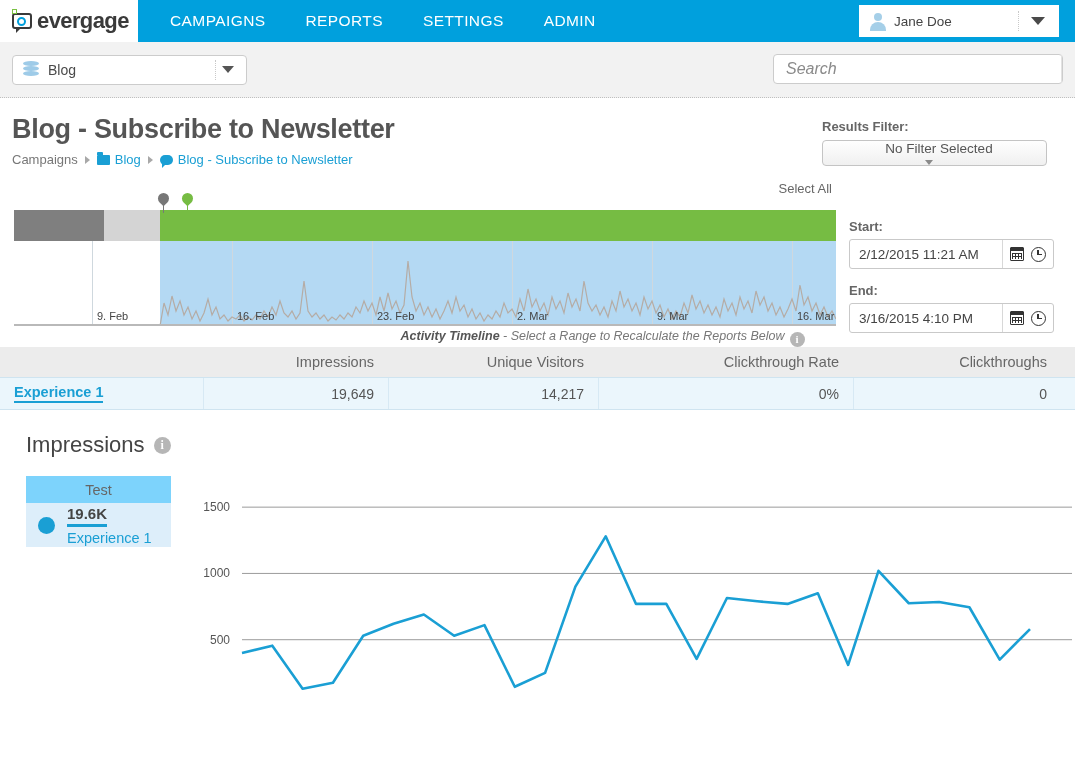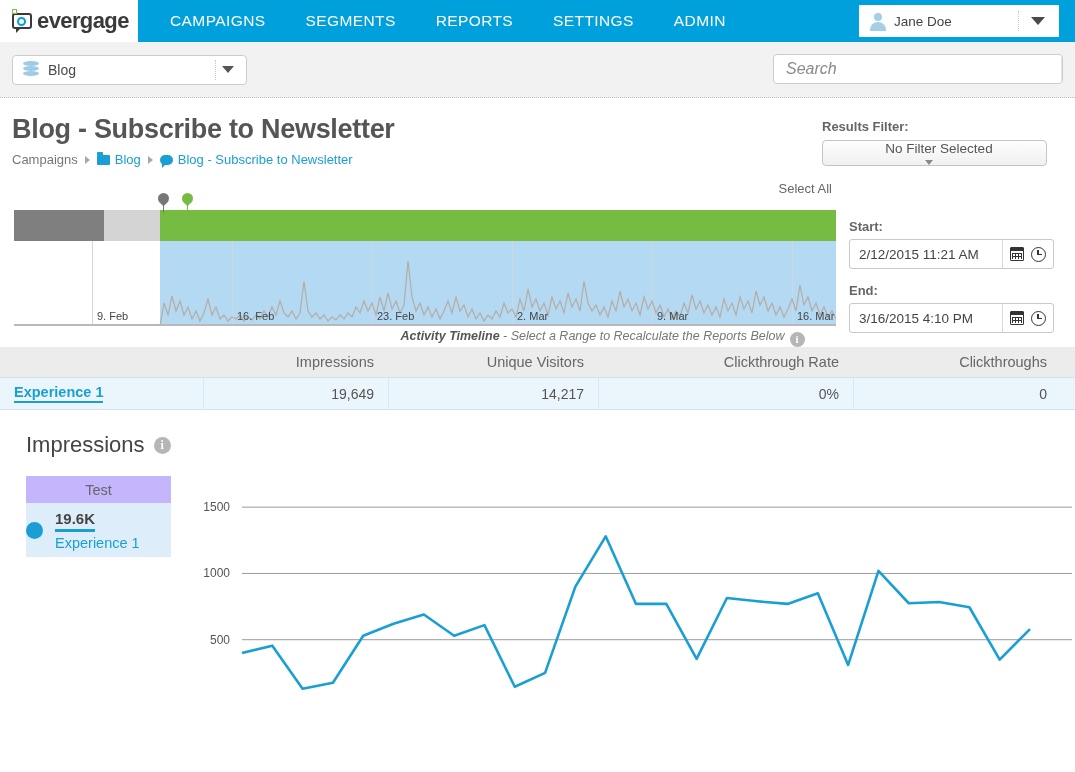--- a/index.html
+++ b/index.html
@@ -325,27 +325,27 @@
   
   .imp-section { margin-top: 22px; padding-left: 26px; position: relative; }
   .imp-title {
     font-size: 22px; color: #444; display: flex; align-items: center;
   }
   .imp-title .info-icon {
     width: 17px; height: 17px; line-height: 17px; font-size: 12px; margin-left: 9px;
   }
   .legend-panel { position: absolute; left: 26px; top: 44px; width: 145px; }
   .legend-head {
-    height: 27px; background: #c4b5fd;
+    height: 27px; background: #7dd3fc;
     display: flex; align-items: center; justify-content: center;
     font-size: 14.5px; color: #666;
   }
   .legend-item {
-    height: 54px; background: #ddeefa;
-    display: flex; align-items: center; padding-left: 0;
+    height: 44px; background: #ddeefa;
+    display: flex; align-items: center; padding-left: 12px;
     box-sizing: border-box; cursor: pointer;
   }
   .legend-dot {
     width: 17px; height: 17px; border-radius: 50%;
     background: #1a9fd4; flex: none;
   }
   .legend-txt { margin-left: 12px; }
   .legend-val {
     font-size: 15px; font-weight: bold; color: #444;
     border-bottom: 3px solid #1a9fd4; display: inline-block; padding-bottom: 2px;
@@ -360,21 +360,20 @@
   <div class="logo-box">
     <div class="logo-mark">
       <div class="logo-bubble"></div>
       <div class="logo-ring"></div>
       <div class="logo-dot"></div>
     </div>
     <div class="logo-text">evergage</div>
   </div>
   <div class="nav-items">
     <div class="nav-item">CAMPAIGNS</div>
-    <div class="nav-item">SEGMENTS</div>
     <div class="nav-item">REPORTS</div>
     <div class="nav-item">SETTINGS</div>
     <div class="nav-item">ADMIN</div>
   </div>
   <div class="user-chip">
     <div class="user-avatar"></div>
     <div class="user-name">Jane Doe</div>
     <div class="chip-divider"></div>
     <div class="caret-dark"></div>
   </div>

